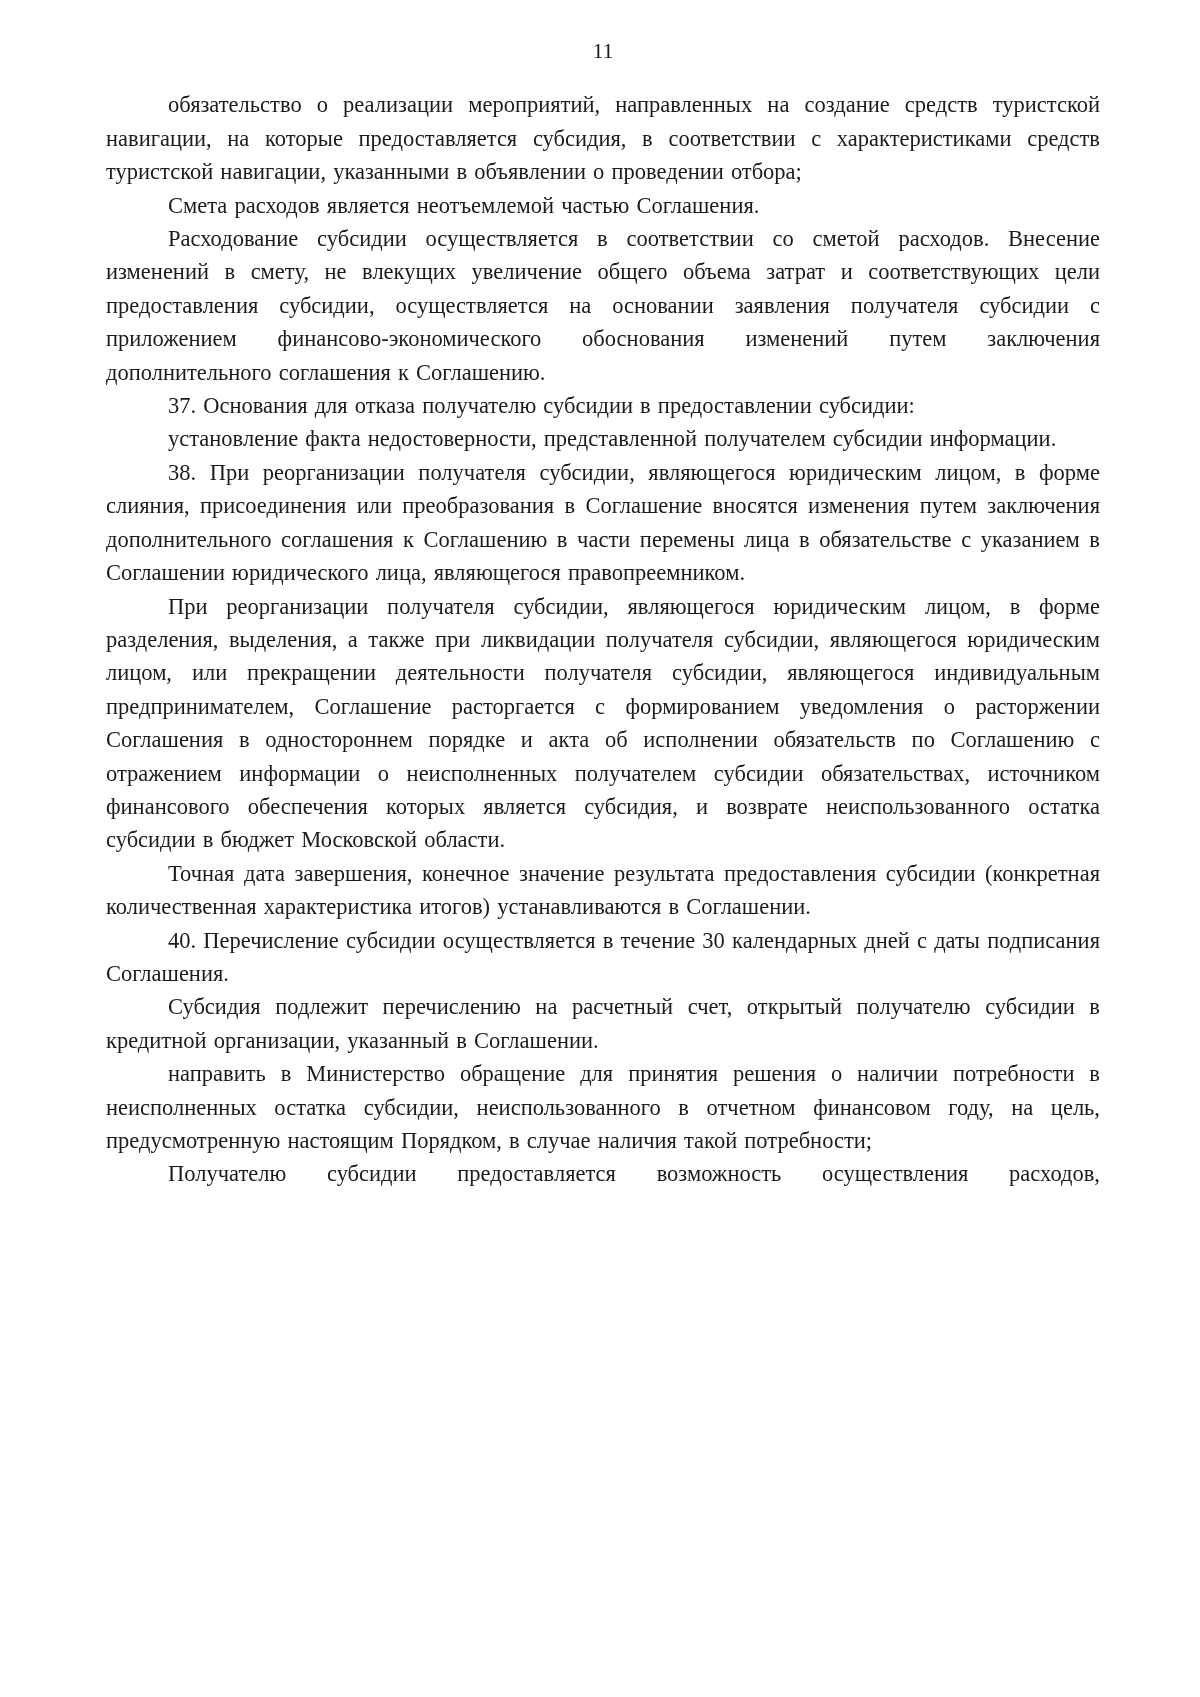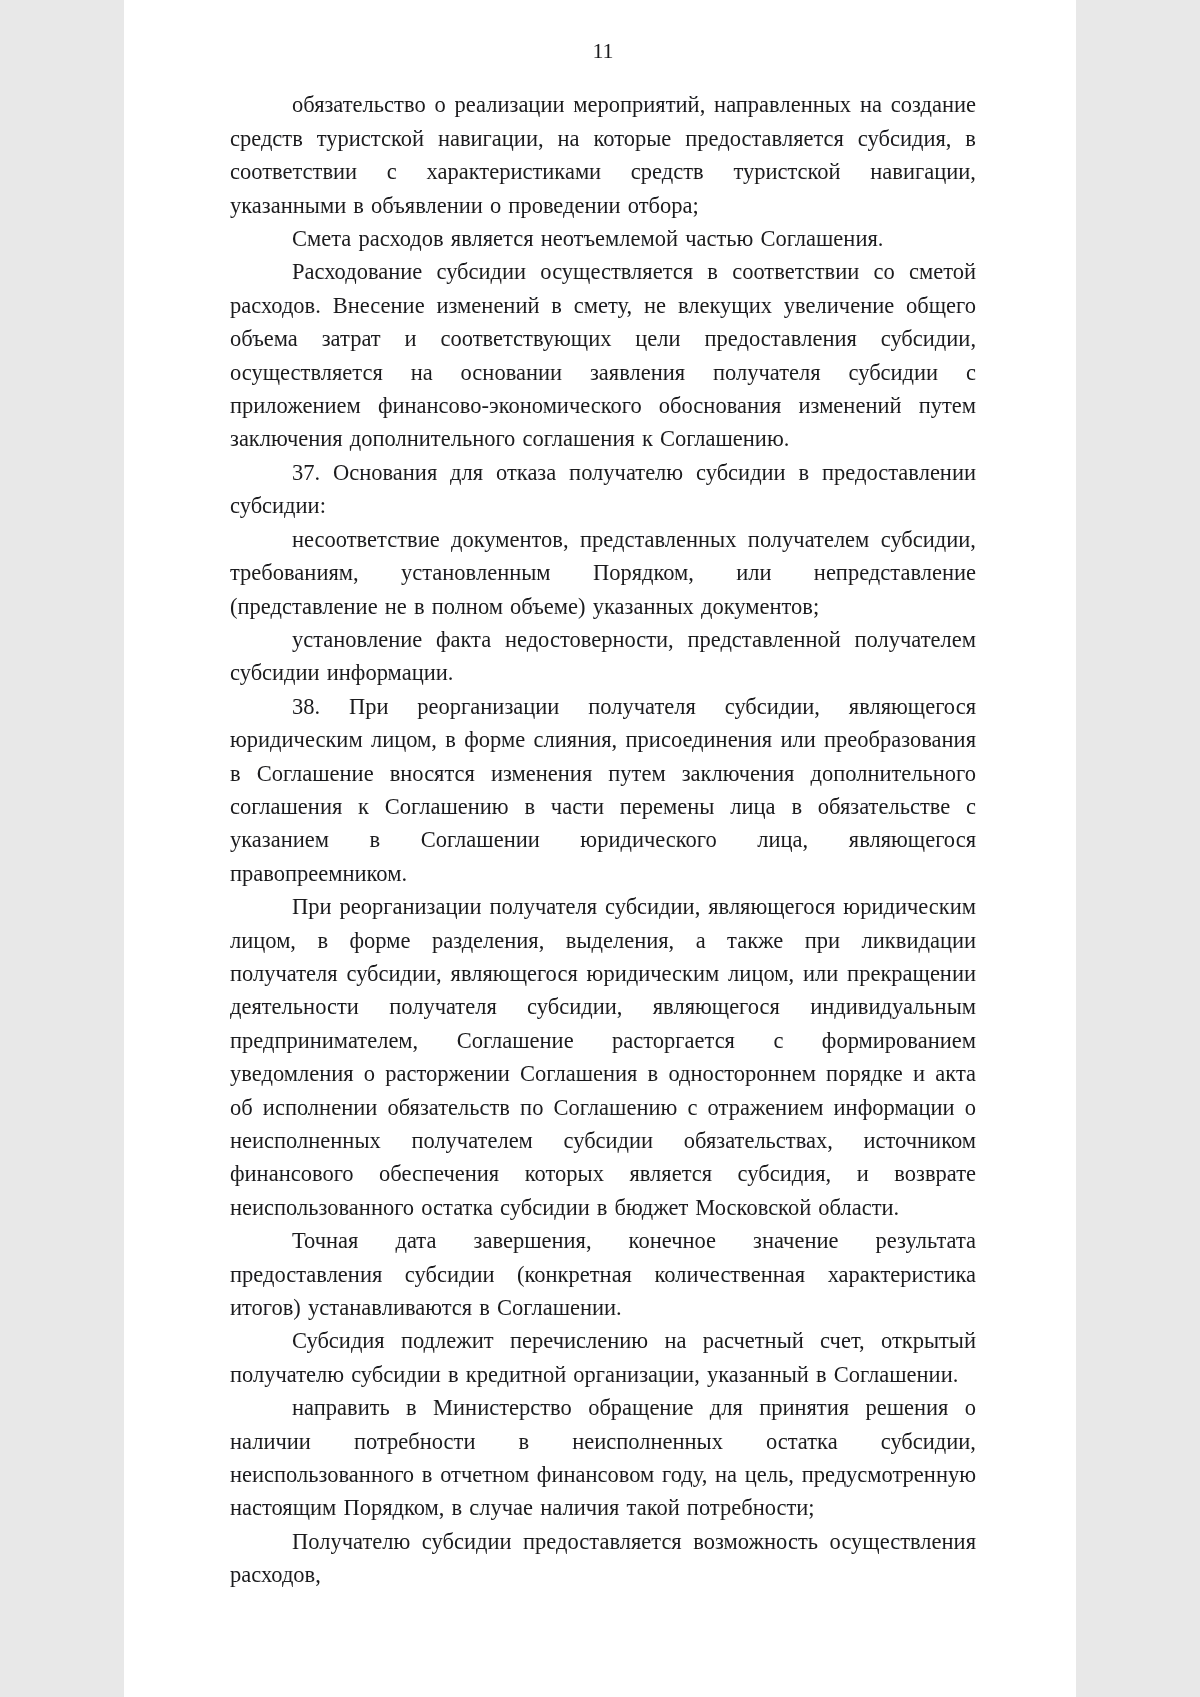--- a/index.html
+++ b/index.html
@@ -2,21 +2,21 @@
 <html lang="ru"><head>
 <meta charset="utf-8">
 <style>
   html, body {
     margin: 0;
     padding: 0;
     background: #e8e8e8;
   }
   .page {
     position: relative;
-    width: 952px;
+    width: 1200px;
     height: 1697px;
     margin: 0 auto;
     background: #ffffff;
     box-sizing: border-box;
     padding: 34px 100px 40px 106px;
     font-family: "Liberation Serif", "DejaVu Serif", serif;
     font-size: 22.5px;
     line-height: 33.4px;
     color: #1b1b1d;
     overflow: hidden;
@@ -42,22 +42,22 @@
 </head>
 <body>
 
 <div class="page">
   <div class="page-number">11</div>
   <div class="content">
     <p>обязательство о реализации мероприятий, направленных на создание средств туристской навигации, на которые предоставляется субсидия, в соответствии с характеристиками средств туристской навигации, указанными в объявлении о проведении отбора;</p>
     <p>Смета расходов является неотъемлемой частью Соглашения.</p>
     <p>Расходование субсидии осуществляется в соответствии со сметой расходов. Внесение изменений в смету, не влекущих увеличение общего объема затрат и соответствующих цели предоставления субсидии, осуществляется на основании заявления получателя субсидии с приложением финансово-экономического обоснования изменений путем заключения дополнительного соглашения к Соглашению.</p>
     <p>37. Основания для отказа получателю субсидии в предоставлении субсидии:</p>
-    <p>несоответствие документов, представленных получателем субсидии, требованиям, установленным Порядком, или непредставление (представление не в полном объеме) указанных документов;</p>
     <p>установление факта недостоверности, представленной получателем субсидии информации.</p>
     <p>38. При реорганизации получателя субсидии, являющегося юридическим лицом, в форме слияния, присоединения или преобразования в Соглашение вносятся изменения путем заключения дополнительного соглашения к Соглашению в части перемены лица в обязательстве с указанием в Соглашении юридического лица, являющегося правопреемником.</p>
     <p>При реорганизации получателя субсидии, являющегося юридическим лицом, в форме разделения, выделения, а также при ликвидации получателя субсидии, являющегося юридическим лицом, или прекращении деятельности получателя субсидии, являющегося индивидуальным предпринимателем, Соглашение расторгается с формированием уведомления о расторжении Соглашения в одностороннем порядке и акта об исполнении обязательств по Соглашению с отражением информации о неисполненных получателем субсидии обязательствах, источником финансового обеспечения которых является субсидия, и возврате неиспользованного остатка субсидии в бюджет Московской области.</p>
     <p>Точная дата завершения, конечное значение результата предоставления субсидии (конкретная количественная характеристика итогов) устанавливаются в Соглашении.</p>
+    <p>40. Перечисление субсидии осуществляется в течение 30 календарных дней с даты подписания Соглашения.</p>
     <p>Субсидия подлежит перечислению на расчетный счет, открытый получателю субсидии в кредитной организации, указанный в Соглашении.</p>
     <p>направить в Министерство обращение для принятия решения о наличии потребности в неисполненных остатка субсидии, неиспользованного в отчетном финансовом году, на цель, предусмотренную настоящим Порядком, в случае наличия такой потребности;</p>
     <p class="cont">Получателю субсидии предоставляется возможность осуществления расходов,</p>
   </div>
 </div>
 
 </body></html>

